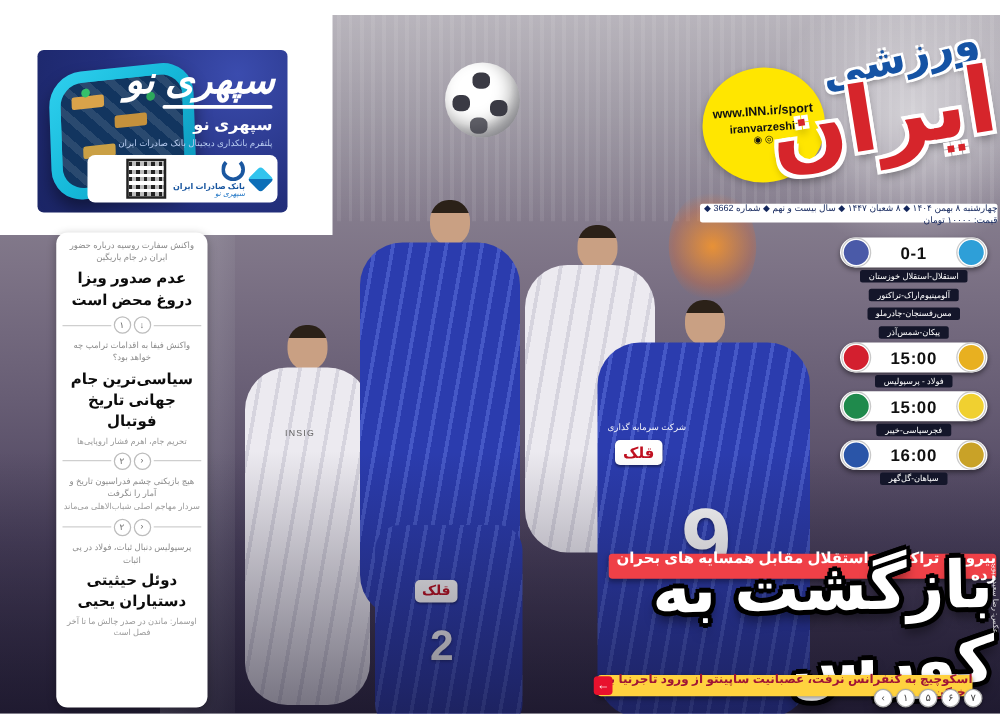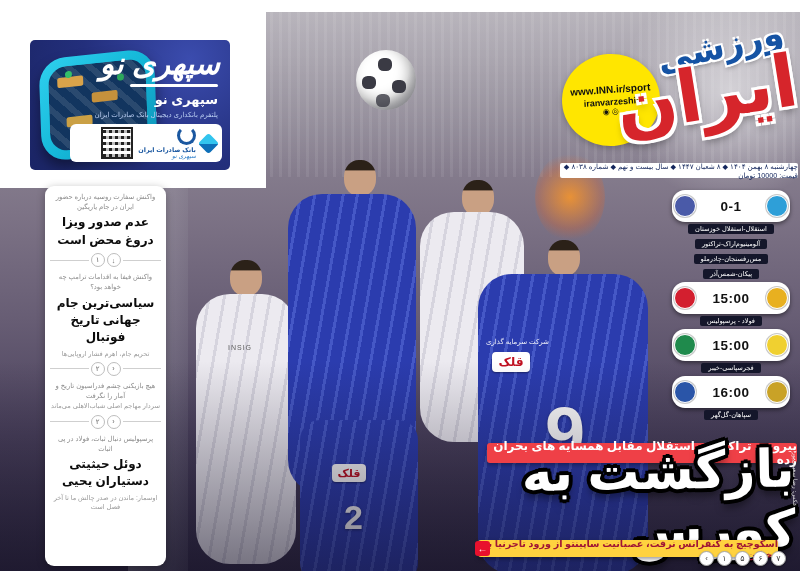--- a/index.html
+++ b/index.html
@@ -78,21 +78,21 @@
     text-shadow:-2px -2px 0 #fff,2px -2px 0 #fff,-2px 2px 0 #fff,2px 2px 0 #fff,0 3px 5px rgba(0,0,0,.35);}
   .t-main{position:absolute;right:2px;top:44px;font-size:72px;font-weight:900;color:#d6252b;
     transform:rotate(-9deg);line-height:1;
     text-shadow:-3px -3px 0 #fff,3px -3px 0 #fff,-3px 3px 0 #fff,3px 3px 0 #fff,0 5px 8px rgba(0,0,0,.4);}
   .dateline{position:absolute;right:2px;top:163px;width:238px;height:15px;background:#fff;border-radius:2px;
     font-size:7.2px;color:#13265c;display:flex;align-items:center;justify-content:center;}
   
   .fixtures{position:absolute;right:4px;top:190px;width:130px;display:flex;flex-direction:column;align-items:center;}
   .fx{display:flex;flex-direction:column;align-items:center;margin-bottom:3px;}
   .pill{width:118px;height:24px;background:#fff;border-radius:13px;display:flex;align-items:center;
-    justify-content:space-between;padding:16px 2px;box-sizing:border-box;box-shadow:0 2px 4px rgba(0,0,0,.45);}
+    justify-content:space-between;padding:4px 2px;box-sizing:border-box;box-shadow:0 2px 4px rgba(0,0,0,.45);}
   .tlogo{width:20px;height:20px;border-radius:50%;border:1px solid #fff;box-shadow:0 0 0 1px #c9c9c9;flex:0 0 auto;}
   .fxv{font-size:13.5px;font-weight:bold;color:#111;direction:ltr;letter-spacing:.5px;}
   .fxlabel{margin-top:2px;background:#14162a;color:#fff;font-size:6.6px;padding:1px 7px;border-radius:2px;
     white-space:nowrap;max-width:118px;overflow:hidden;}
   
   .stories{position:absolute;left:45px;top:186px;width:121px;height:380px;background:#fff;border-radius:9px;
     padding:6px 5px;box-sizing:border-box;text-align:center;direction:rtl;overflow:hidden;
     box-shadow:0 2px 8px rgba(0,0,0,.3);}
   .kick{font-size:6.8px;color:#8a8a8a;line-height:1.5;}
   .hl{font-size:12px;font-weight:bold;color:#0c0c0c;line-height:1.45;margin:2px 0;}
@@ -195,21 +195,21 @@
 
   <div class="masthead">
     <div class="badge">
       <div class="url">www.INN.ir/sport</div>
       <div class="soc">iranvarzeshii</div>
       <div class="ic">◉◎</div>
     </div>
     <div class="t-sub">ورزشی</div>
     <div class="t-main">ایران</div>
   </div>
-  <div class="dateline" dir="rtl">چهارشنبه ۸ بهمن ۱۴۰۴ ◆ ۸ شعبان ۱۴۴۷ ◆ سال بیست و نهم ◆ شماره ۸۰۳۸ ◆ قیمت: 10000 تومان</div>
+  <div class="dateline" dir="rtl">چهارشنبه ۸ بهمن ۱۴۰۴ ◆ ۸ شعبان ۱۴۴۷ ◆ سال بیست و نهم ◆ شماره 3662 ◆ قیمت: ۱۰۰۰۰ تومان</div>
 
   <div class="fixtures">
     <div class="fx">
       <div class="pill">
         <span class="tlogo" style="background: rgb(74, 90, 168);"></span>
         <span class="fxv">0-1</span>
         <span class="tlogo" style="background: rgb(46, 159, 216);"></span>
       </div>
       <div class="fxlabel" dir="rtl">استقلال-استقلال خوزستان</div>
     </div>

